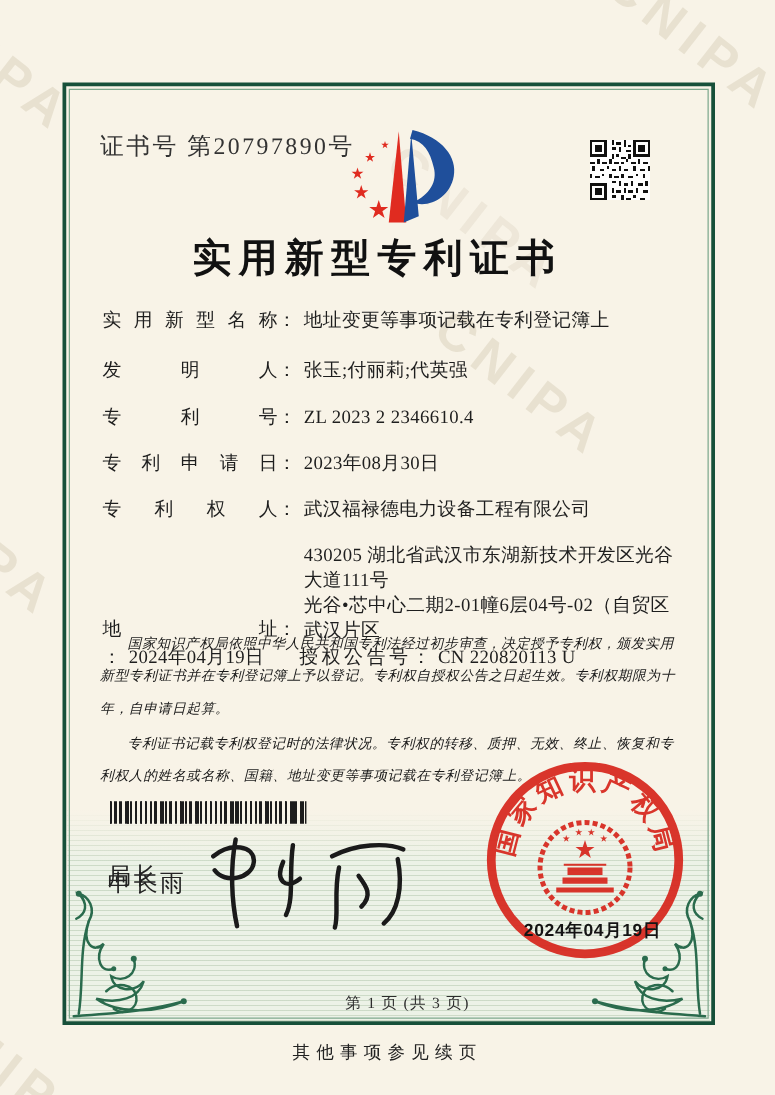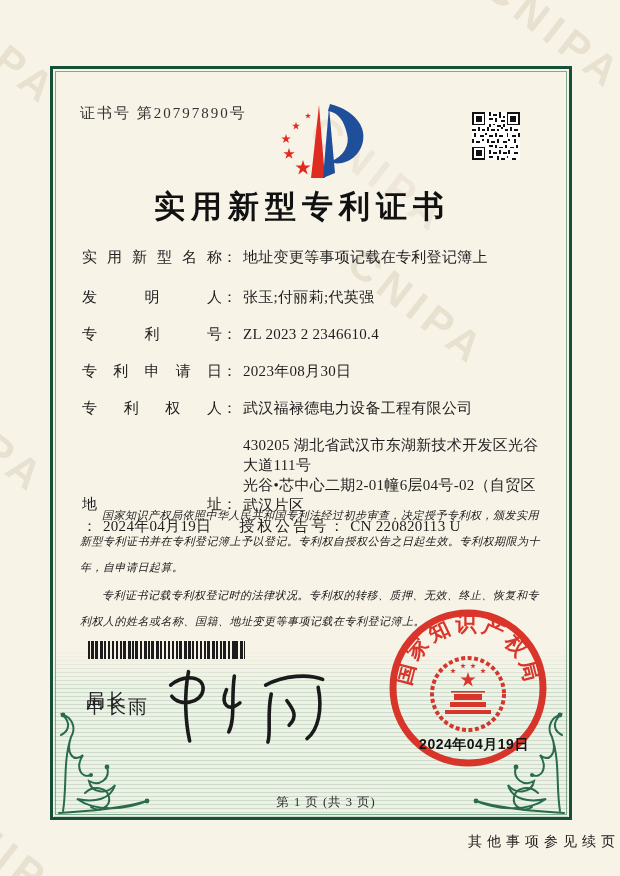--- a/index.html
+++ b/index.html
@@ -37,21 +37,21 @@
   .panel {
     position:absolute; left:54px; top:648px; width:514px; height:169px; z-index:1;
     background-image:
       linear-gradient(180deg,#f8f3e7 0,rgba(248,243,231,0) 42px),
       repeating-linear-gradient(180deg, rgba(124,158,118,0.28) 0 1px, rgba(236,242,232,0) 1px 4px);
     background-color:#ecf2e7;
   }
   
   .cert-no {
     position:absolute; left:80px; top:104px; z-index:3;
-    font-size:15px; letter-spacing:2px; color:#333;
+    font-size:19px; letter-spacing:2px; color:#333;
   }
   .logo { position:absolute; left:256px; top:100px; width:116px; height:82px; z-index:3; }
   .qr { position:absolute; left:472px; top:112px; width:48px; height:48px; z-index:3; }
   .title {
     position:absolute; left:0; right:16px; top:186px; z-index:3;
     text-align:center; font-size:31px; font-weight:700; letter-spacing:6px; color:#111;
   }
   
   .fields { position:absolute; left:82px; top:247px; width:465px; z-index:3; font-size:15px; }
   .row { display:flex; align-items:flex-end; line-height:21px; }
@@ -101,21 +101,21 @@
     font-family:"Liberation Sans","DejaVu Sans",sans-serif;
     font-size:14px; font-weight:600; color:#141414; text-align:center; letter-spacing:0.5px;
   }
   
   .page-info {
     position:absolute; left:0; right:0; top:794px; z-index:3;
     text-align:center; font-size:12.5px; color:#2c2c2c; letter-spacing:1px;margin-left:32px;
   }
   .note {
     position:absolute; left:0; right:0; top:833px; z-index:3;
-    text-align:right; font-size:14px; color:#222; letter-spacing:5px;
+    text-align:center; font-size:14px; color:#222; letter-spacing:5px;
   }
 </style>
 </head>
 <body>
 
 <div class="wm wm1">CNIPA</div>
 <div class="wm wm2">CNIPA</div>
 <div class="wm wm3">CNIPA</div>
 <div class="wm wm4">CNIPA</div>
 <div class="wm wm5">CNIPA</div>

